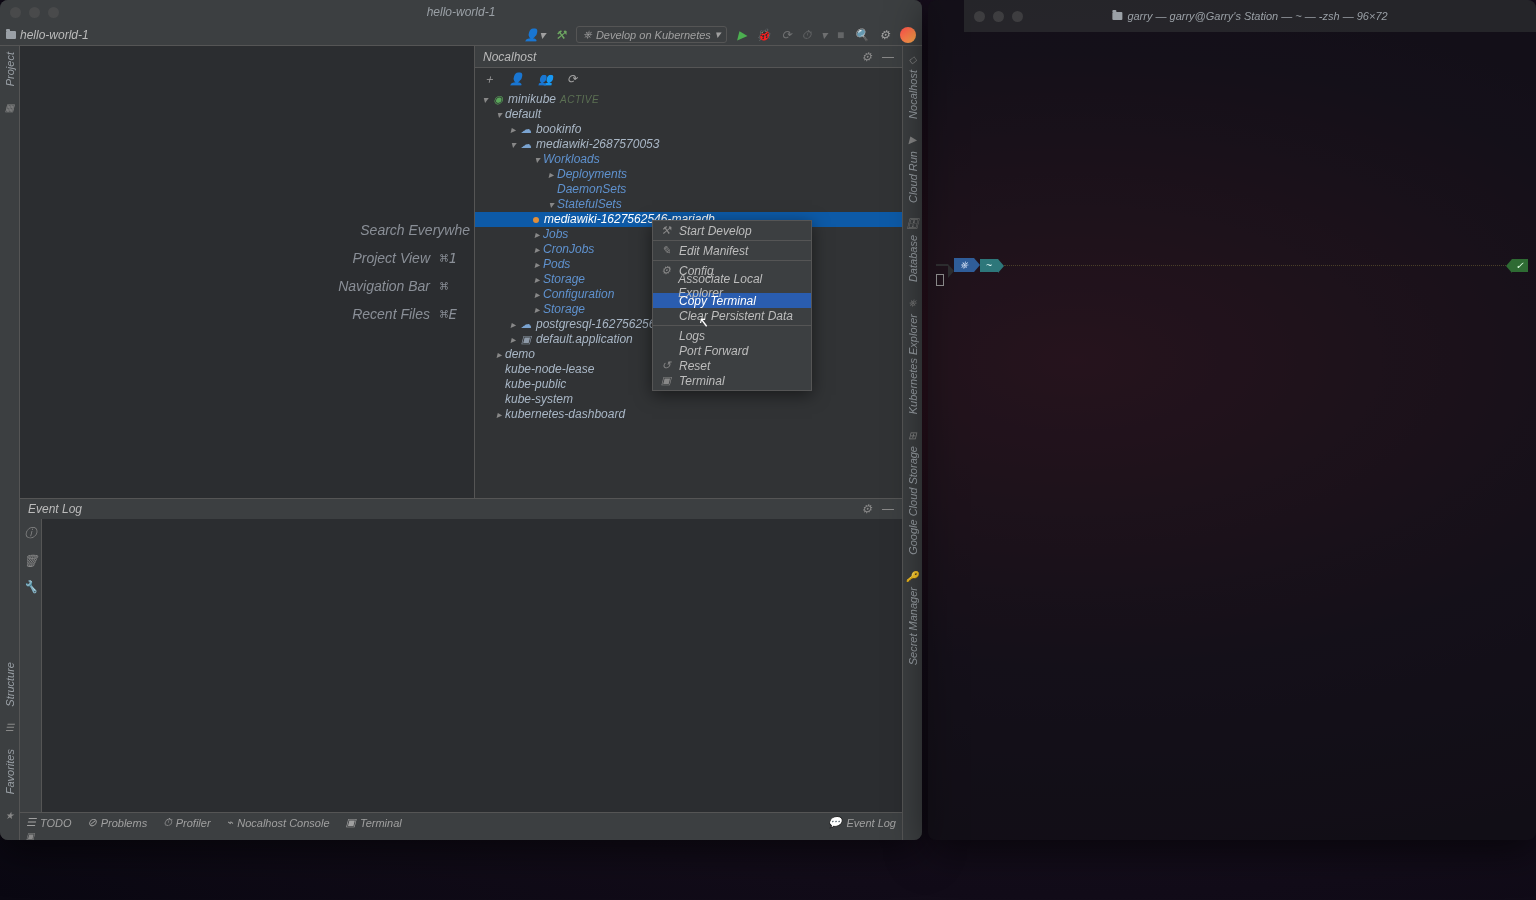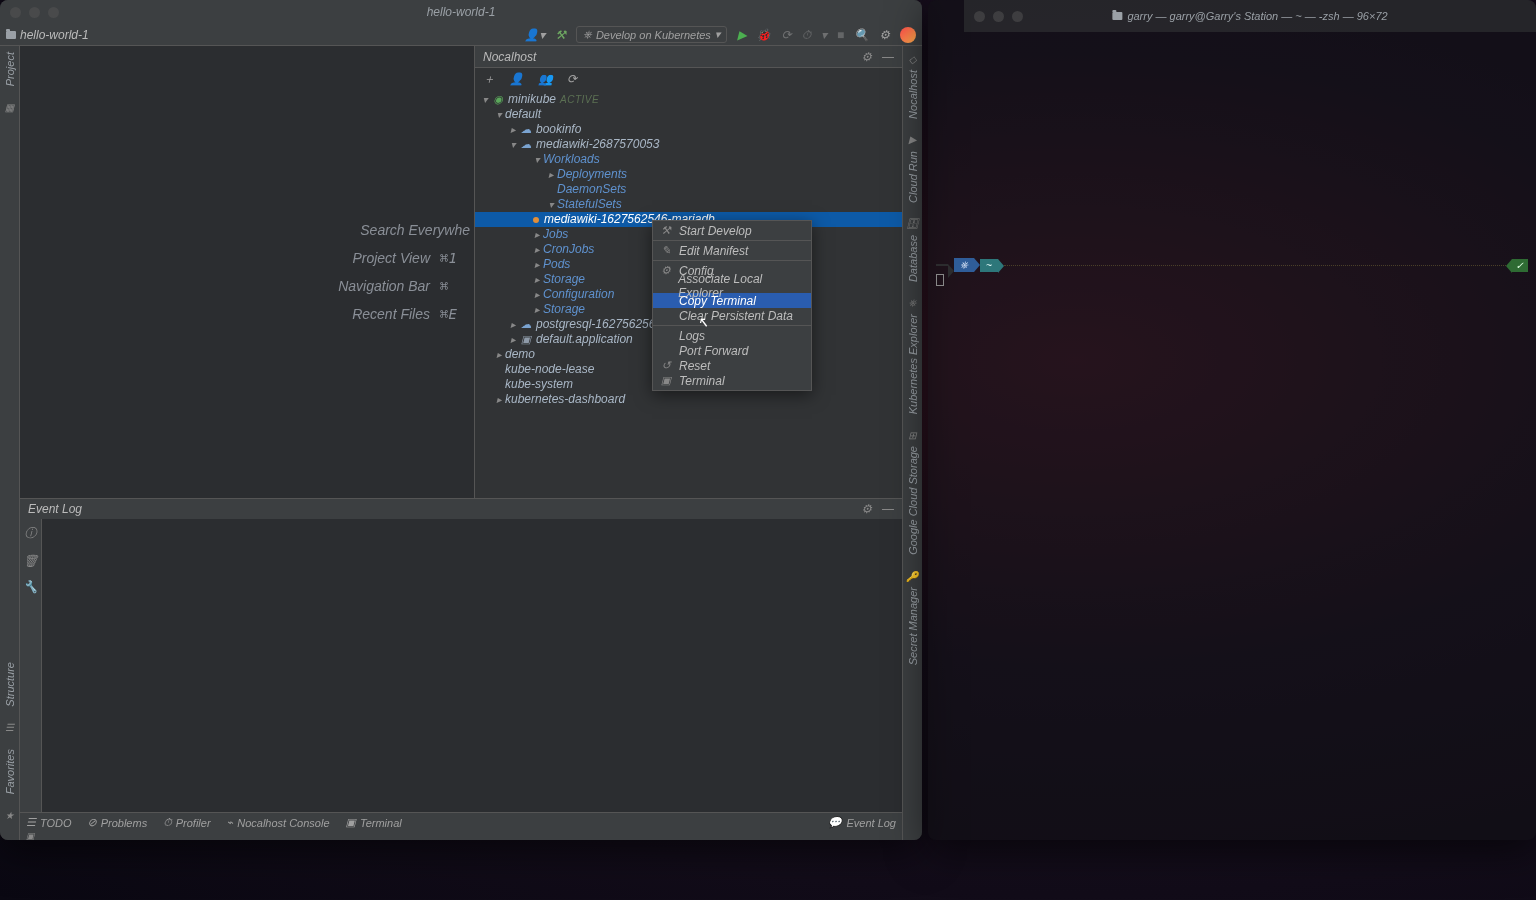--- a/index.html
+++ b/index.html
@@ -263,20 +263,23 @@
                 <span class="tw">▸</span>
                   <span class="node-icon cube">▣</span>
                 <span>default.application</span>
               </div>
               <div class="tree-row" style="padding-left:18px">
                 <span class="tw">▸</span>
                   <span>demo</span>
               </div>
               <div class="tree-row" style="padding-left:30px">
                 <span>kube-node-lease</span>
+              </div>
+              <div class="tree-row" style="padding-left:30px">
+                <span>kube-public</span>
               </div>
               <div class="tree-row" style="padding-left:30px">
                 <span>kube-system</span>
               </div>
               <div class="tree-row" style="padding-left:18px">
                 <span class="tw">▸</span>
                   <span>kubernetes-dashboard</span>
               </div>
             </div>
           </div>

